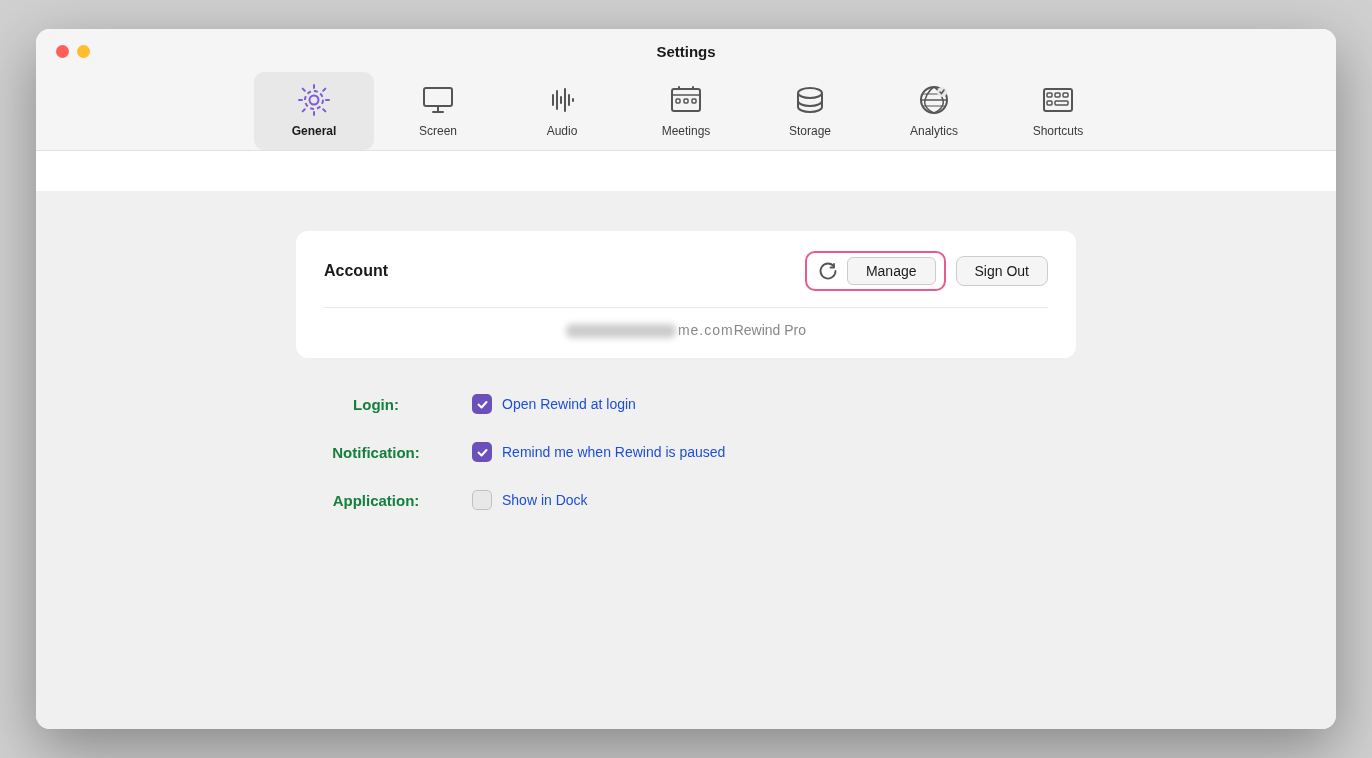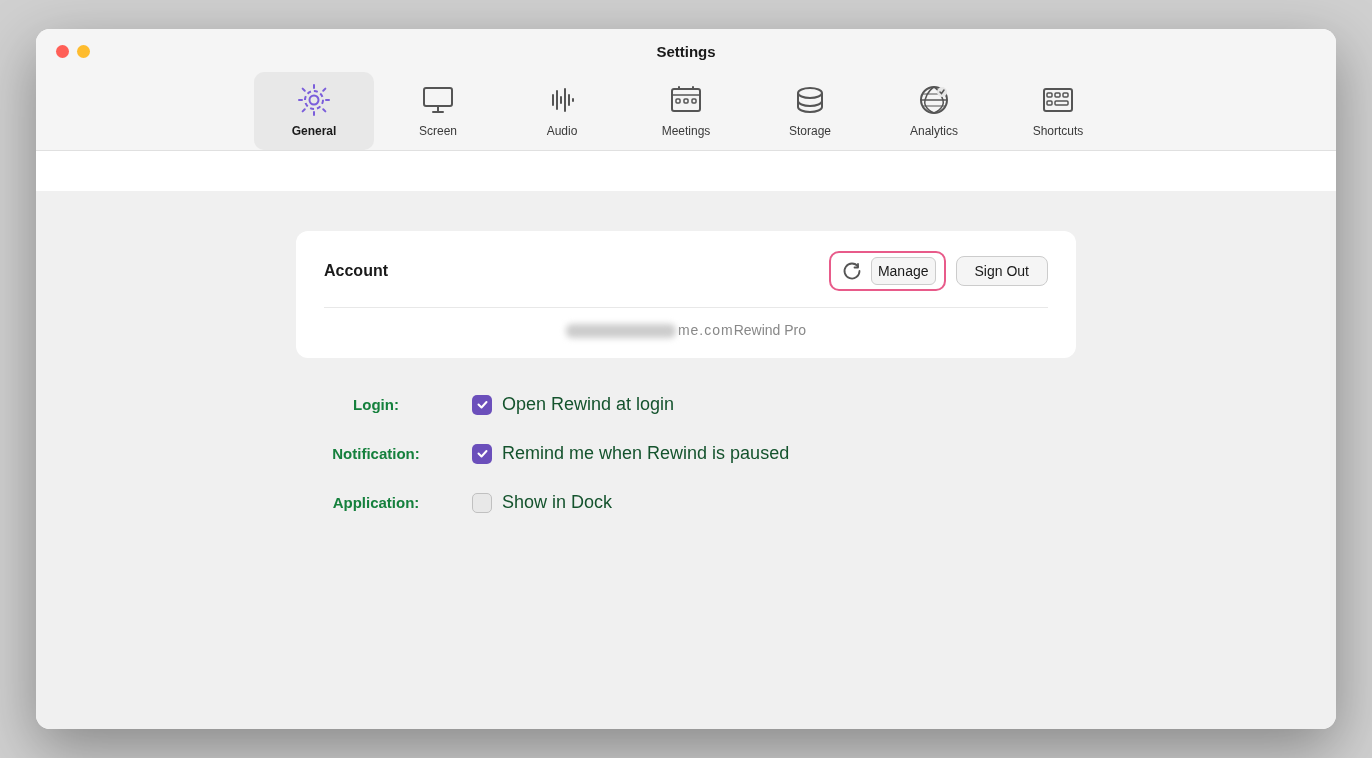--- a/index.html
+++ b/index.html
@@ -167,21 +167,21 @@
       justify-content: center;
       color: #555;
       font-size: 18px;
       cursor: pointer;
     }
 
     .manage-btn {
       background: #f5f5f5;
       border: 1px solid #ccc;
       border-radius: 6px;
-      padding: 5px 6px;
+      padding: 5px 18px;
       font-size: 14px;
       font-weight: 500;
       cursor: pointer;
       color: #1a1a1a;
     }
 
     .signout-btn {
       background: #f5f5f5;
       border: 1px solid #ccc;
       border-radius: 8px;
@@ -246,22 +246,22 @@
       color: #15803d;
       text-align: center;
       width: 160px;
       flex-shrink: 0;
     }
 
     .setting-value {
       display: flex;
       align-items: center;
       gap: 10px;
-      font-size: 18px;
-      color: #14532d;
+      font-size: 14px;
+      color: #1d4ed8;
     }
 
     
     .checkbox-checked {
       width: 20px;
       height: 20px;
       border-radius: 5px;
       background: #6b4fbb;
       display: flex;
       align-items: center;

